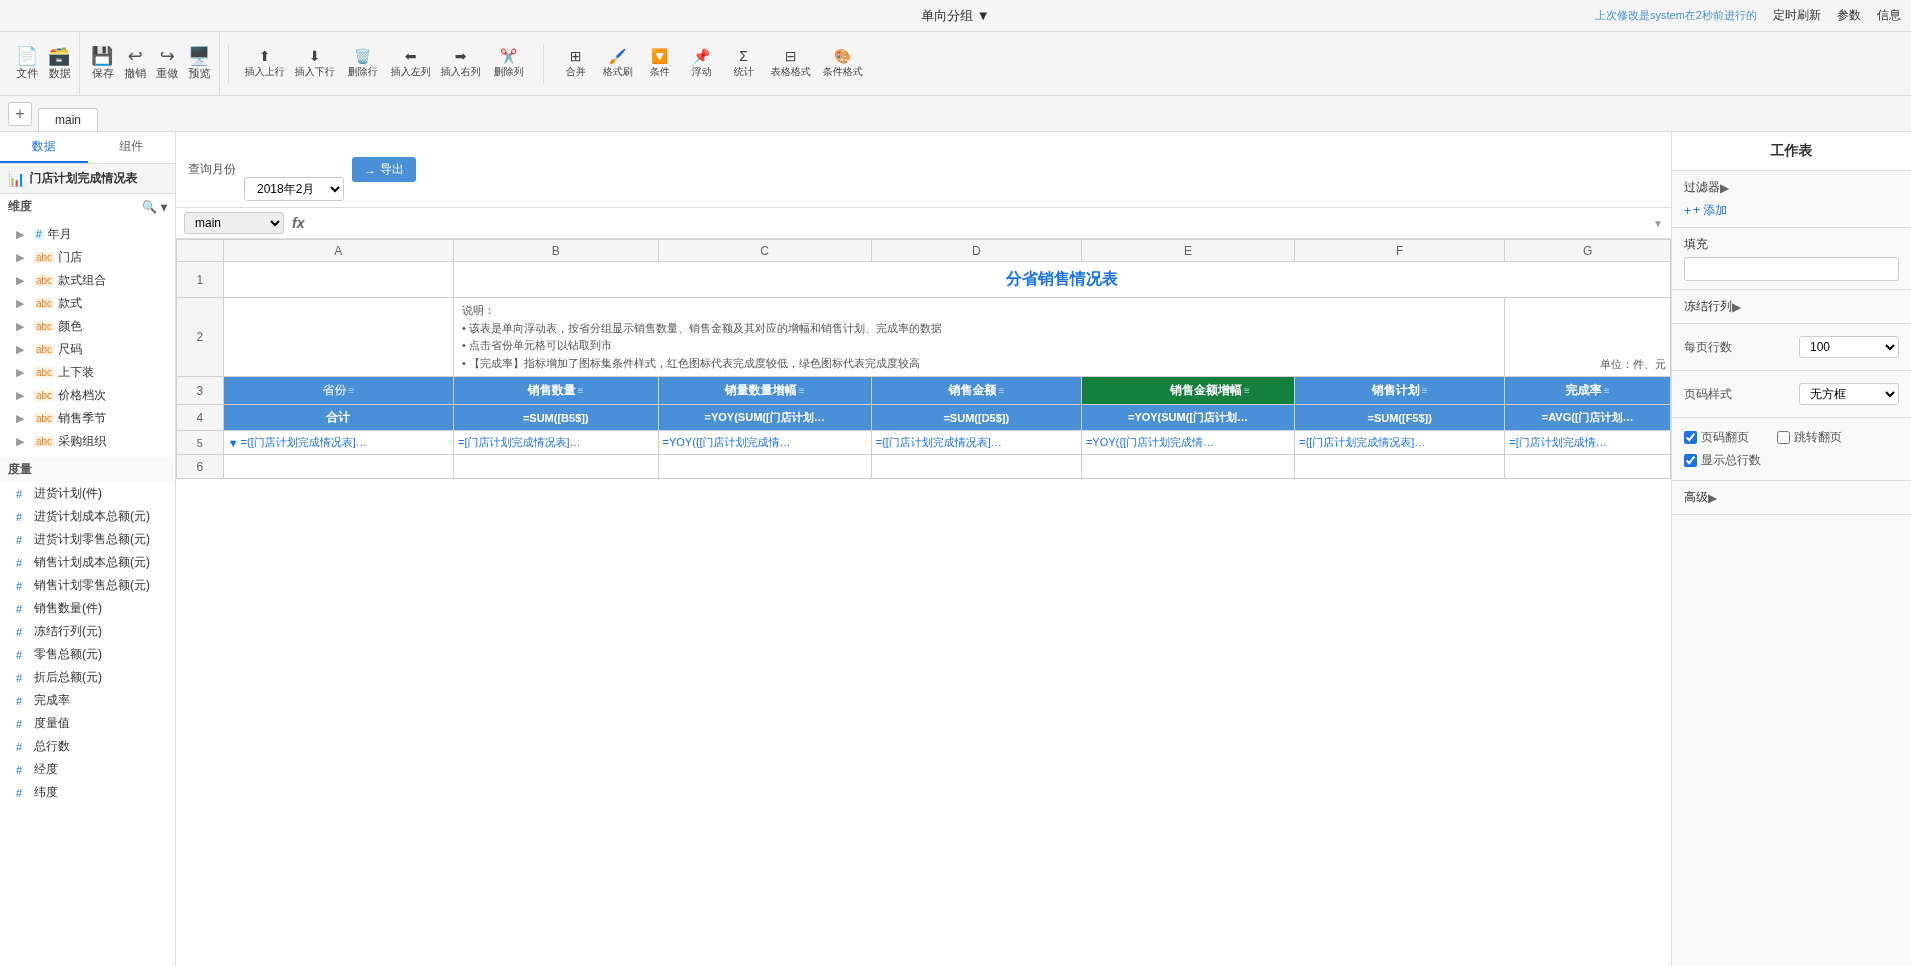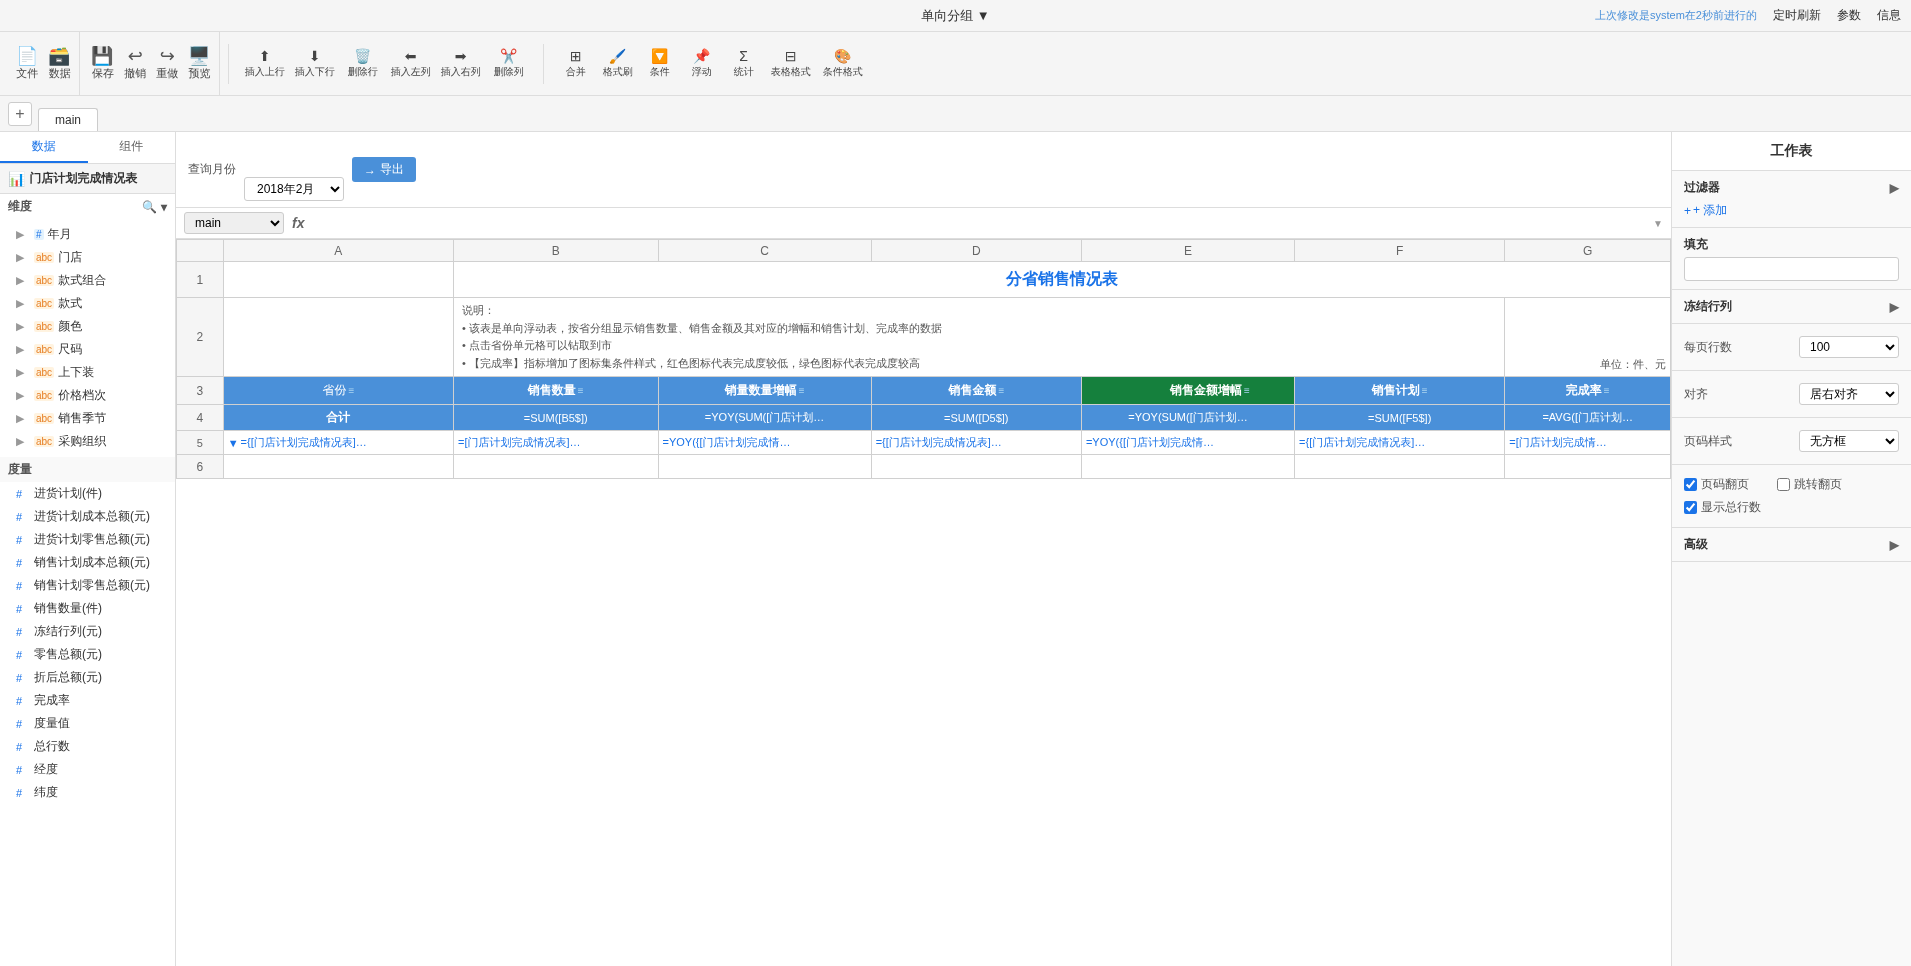--- a/index.html
+++ b/index.html
@@ -306,20 +306,21 @@
       text-align: center;
       font-weight: bold;
       font-size: 12px;
       height: 28px;
     }
     .total-row td {
       background: #4a90d9;
       color: #fff;
       font-size: 12px;
       height: 26px;
+      font-weight: bold;
     }
     .data-row td {
       background: #fff;
       font-size: 11px;
       color: #333;
     }
     .formula-cell {
       color: #1a73e8;
       font-size: 11px;
     }
@@ -348,25 +349,24 @@
       background: #fff;
       text-align: center;
     }
     .right-section {
       border-bottom: 1px solid #ddd;
       padding: 8px 12px;
     }
     .right-section-header {
       display: flex;
       align-items: center;
-      justify-content: space-between;
       cursor: pointer;
       font-size: 12px;
       color: #333;
-      font-weight: bold;
+      font-weight: normal;
     }
     .right-section-header .arrow { color: #666; }
     .add-filter-btn {
       color: #1a73e8;
       cursor: pointer;
       font-size: 12px;
       display: flex;
       align-items: center;
       gap: 2px;
     }
@@ -859,28 +859,20 @@
 
     <div class="right-section">
       <div class="right-field-row">
         <span class="right-field-label">每页行数</span>
         <select class="right-select">
           <option>100</option>
         </select>
       </div>
     </div>
 
-    <div class="right-section">
-      <div class="right-field-row">
-        <span class="right-field-label">对齐</span>
-        <select class="right-select">
-          <option>居右对齐</option>
-        </select>
-      </div>
-    </div>
 
     <div class="right-section">
       <div class="right-field-row">
         <span class="right-field-label">页码样式</span>
         <select class="right-select">
           <option>无方框</option>
         </select>
       </div>
     </div>
 

